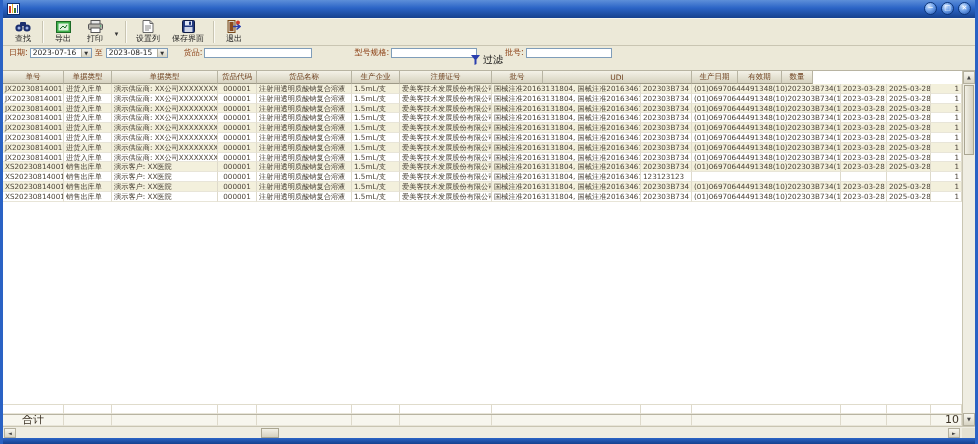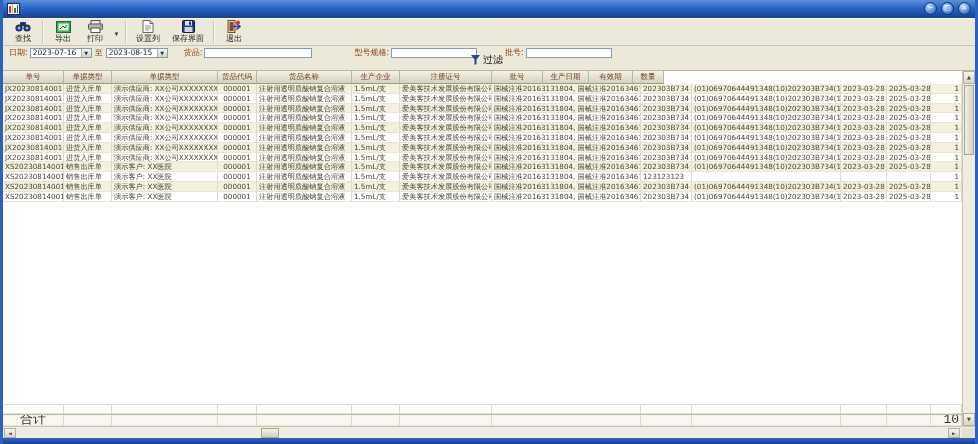--- a/index.html
+++ b/index.html
@@ -52,21 +52,21 @@
   .g-body { flex:0 0 auto; }
   .g-row { display:flex; height:9.8px; }
   .g-row.odd { background:#f3f0dc; }
   .g-row.even { background:#ffffff; }
   .gc { border-right:1px solid #dedacb; border-bottom:1px solid #e8e5d8; font-size:7.2px; line-height:9px;
         padding:0 2px; overflow:hidden; white-space:nowrap; color:#4a4236; }
   .gc.center { text-align:center; } .gc.right { text-align:right; }
   .g-fill { flex:1 1 auto; background:#fff; }
   .g-emptyrow { display:flex; flex:0 0 10px; border-top:1px solid #e0dccc; background:#fff; }
   .g-total { display:flex; flex:0 0 11px; border-top:1px solid #b8b4a2; background:#f7f6ee; }
-  .g-total .gc { font-size:13px; color:#3b3225; line-height:10px;font-family:Liberation Mono, monospace; }
+  .g-total .gc { font-size:11px; color:#3b3225; line-height:10px; }
   
   .vscroll { position:absolute; right:0; top:0; bottom:0; width:13px; background:#efede2; border-left:1px solid #c9c5b2;
              display:flex; flex-direction:column; }
   .sb-btn { flex:0 0 12px; background:linear-gradient(180deg,#f7f6ef,#d8d4c3); border:1px solid #b4b09e;
             font-size:5px; color:#444; text-align:center; line-height:11px; }
   .v-thumb { flex:0 0 70px; margin:1px; background:linear-gradient(90deg,#f2f0e6,#d5d1bf); border:1px solid #aaa692; }
   .v-track { flex:1 1 auto; }
   
   .hscroll { flex:0 0 12px; background:#efede2; border-top:1px solid #c9c5b2; position:relative; }
   .hs-left { position:absolute; left:1px; top:1px; width:12px; height:10px; }
@@ -200,20 +200,21 @@
     <div class="grid-inner">
       <div class="g-head" id="grid-head">
           <div class="hc" style="width: 61px;">单号</div>
           <div class="hc" style="width: 48px;">单据类型</div>
           <div class="hc" style="width: 106px;">单据类型</div>
           <div class="hc" style="width: 39px;">货品代码</div>
           <div class="hc" style="width: 95px;">货品名称</div>
           <div class="hc" style="width: 48px;">生产企业</div>
           <div class="hc" style="width: 92px;">注册证号</div>
           <div class="hc" style="width: 51px;">批号</div>
+          <div class="hc" style="width: 149px;">UDI</div>
           <div class="hc" style="width: 46px;">生产日期</div>
           <div class="hc" style="width: 44px;">有效期</div>
           <div class="hc" style="width: 31px;">数量</div>
         </div>
       <div class="g-body" id="grid-body">
           <div class="g-row odd">
             <div class="gc" style="width: 61px;">JX20230814001</div>
             <div class="gc" style="width: 48px;">进货入库单</div>
             <div class="gc" style="width: 106px;">演示供应商: XX公司XXXXXXXXXX</div>
             <div class="gc center" style="width: 39px;">000001</div>

